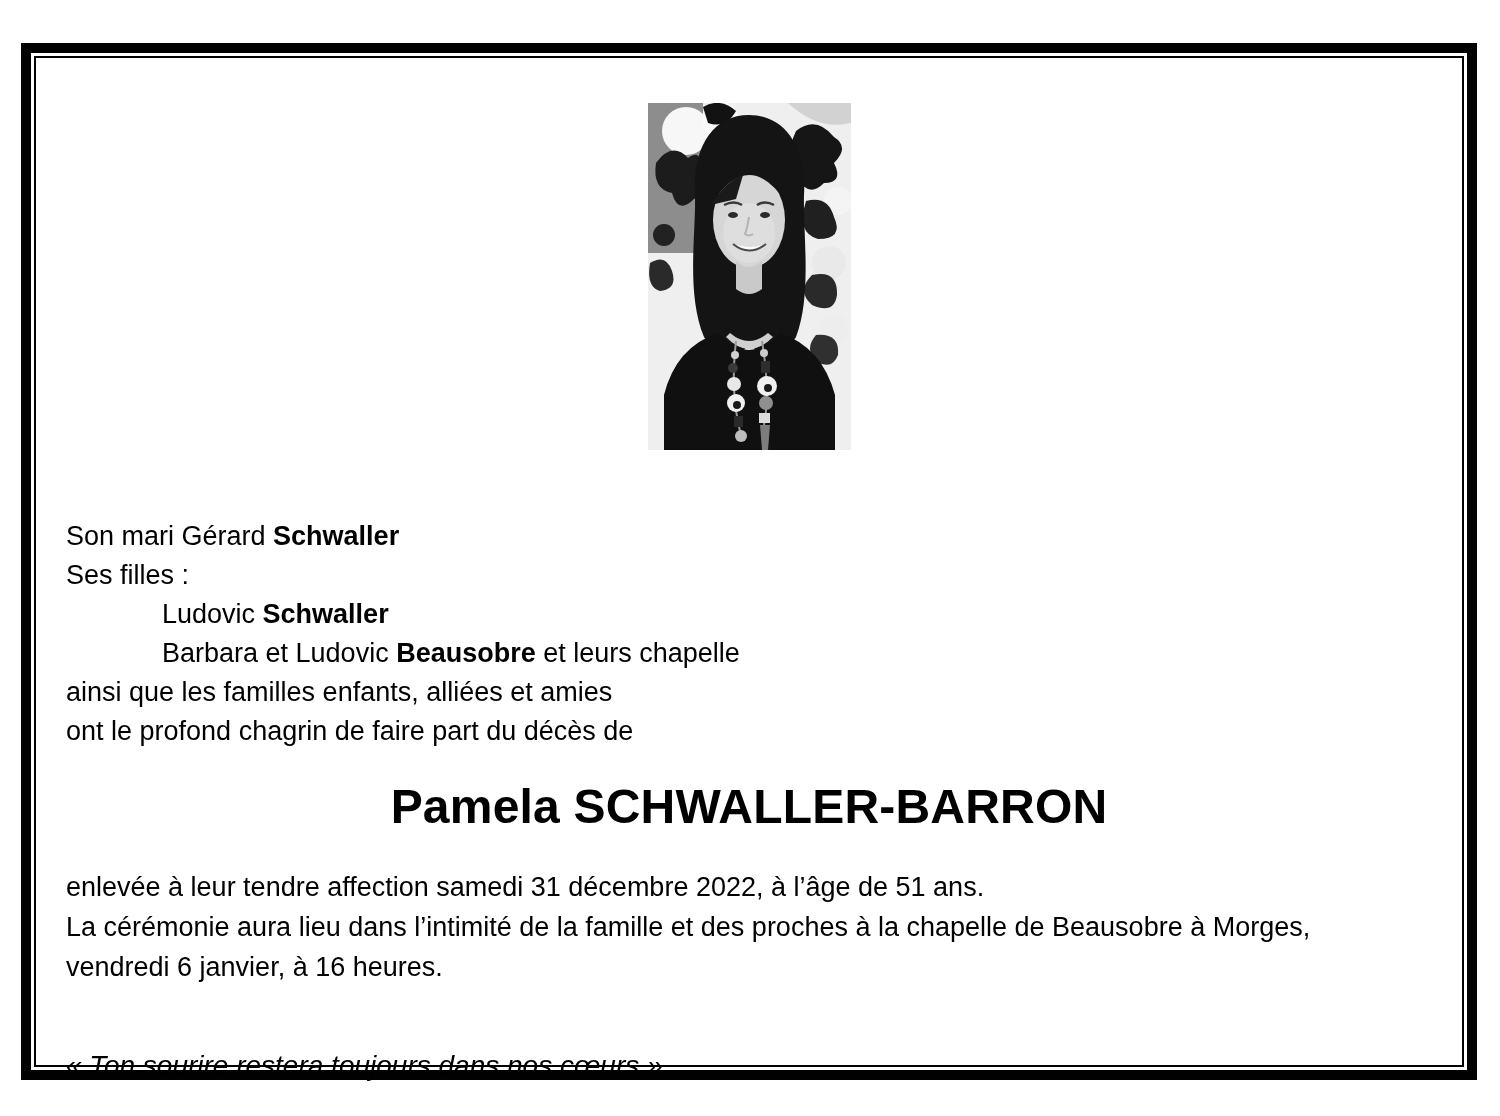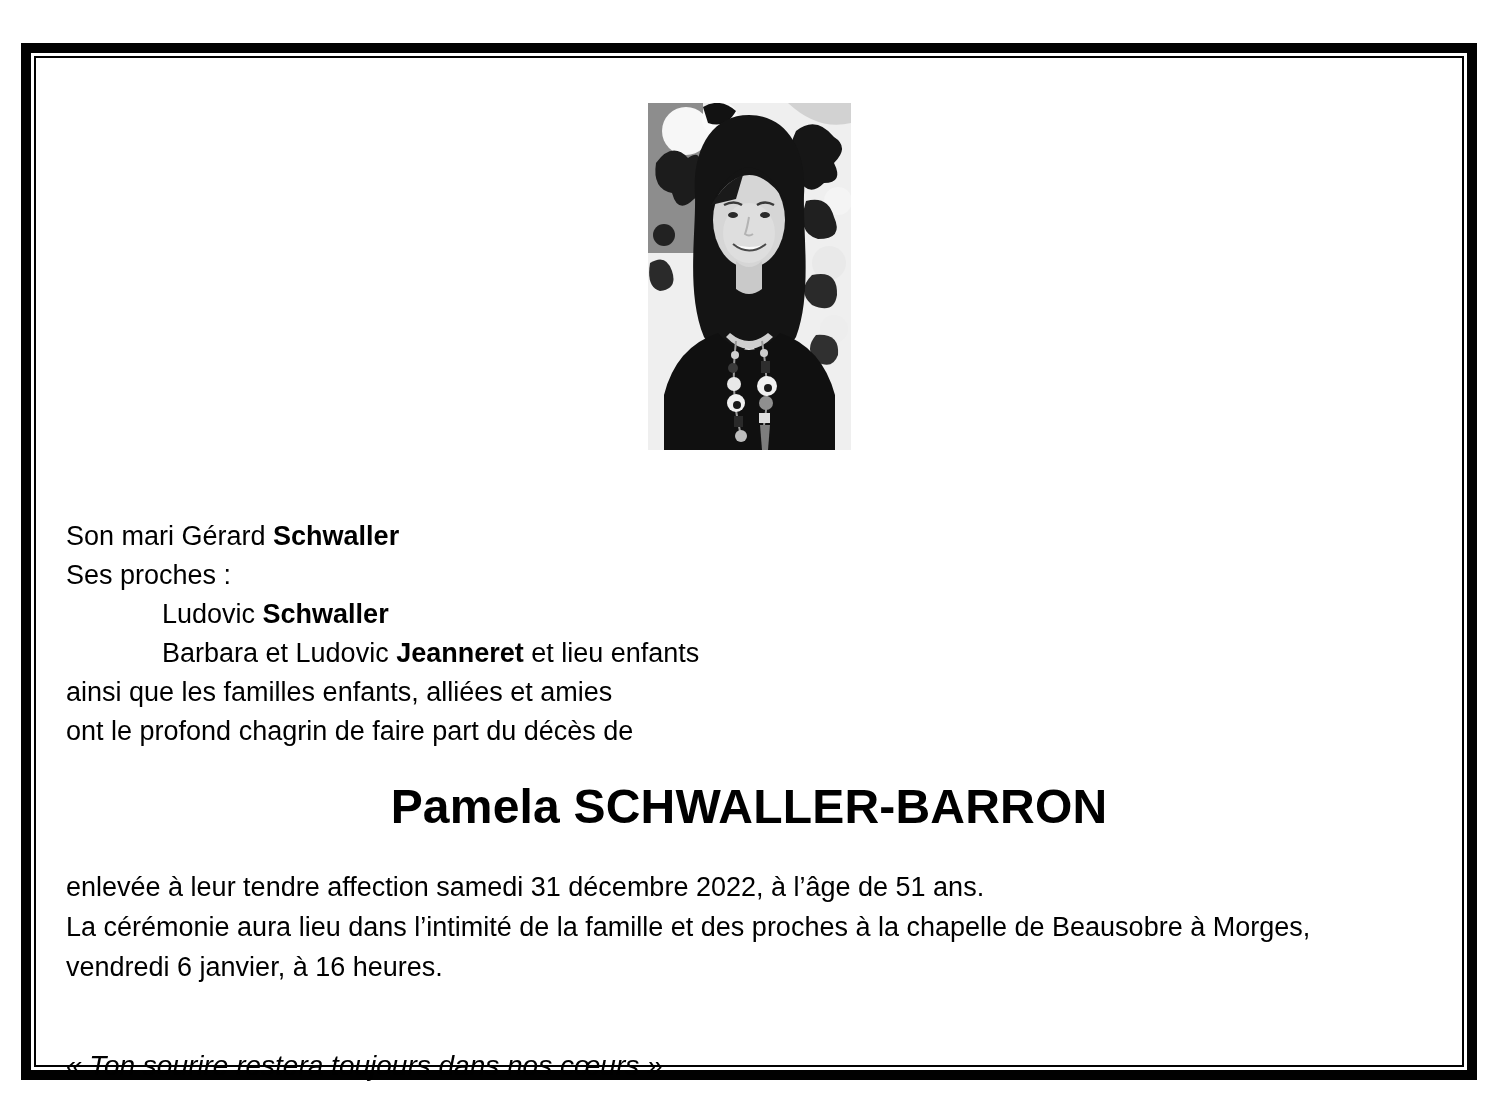--- a/index.html
+++ b/index.html
@@ -148,23 +148,23 @@
             <circle cx="119" cy="283" r="10" fill="#f0f0f0"></circle>
             <circle cx="120" cy="285" r="4" fill="#1a1a1a"></circle>
             <circle cx="118" cy="300" r="7" fill="#8f8f8f"></circle>
             <rect x="111" y="310" width="11" height="10" fill="#dddddd"></rect>
             <path d="M112 322 L 122 322 L 120 347 L 114 347 Z" fill="#7d7d7d"></path>
           </svg>
         </div>
 
         <div class="family-block">
           <div class="line"><span>Son mari Gérard </span><strong>Schwaller</strong><span></span></div>
-          <div class="line"><span>Ses proches :</span><strong></strong><span></span></div>
+          <div class="line"><span>Ses filles :</span><strong></strong><span></span></div>
           <div class="line indent"><span>Ludovic </span><strong>Schwaller</strong><span></span></div>
-          <div class="line indent"><span>Barbara et Ludovic </span><strong>Jeanneret</strong><span> et lieu enfants</span></div>
+          <div class="line indent"><span>Barbara et Ludovic </span><strong>Beausobre</strong><span> et leurs chapelle</span></div>
           <div class="line"><span>ainsi que les familles enfants, alliées et amies</span><strong></strong><span></span></div>
           <div class="line"><span>ont le profond chagrin de faire part du décès de</span><strong></strong><span></span></div>
         </div>
 
         <div class="deceased-name">Pamela SCHWALLER-BARRON</div>
 
         <div class="details-block">
           <div class="line">enlevée à leur tendre affection samedi 31 décembre 2022, à l’âge de 51 ans.</div>
           <div class="line">La cérémonie aura lieu dans l’intimité de la famille et des proches à la chapelle de Beausobre à Morges,</div>
           <div class="line">vendredi 6 janvier, à 16 heures.</div>

